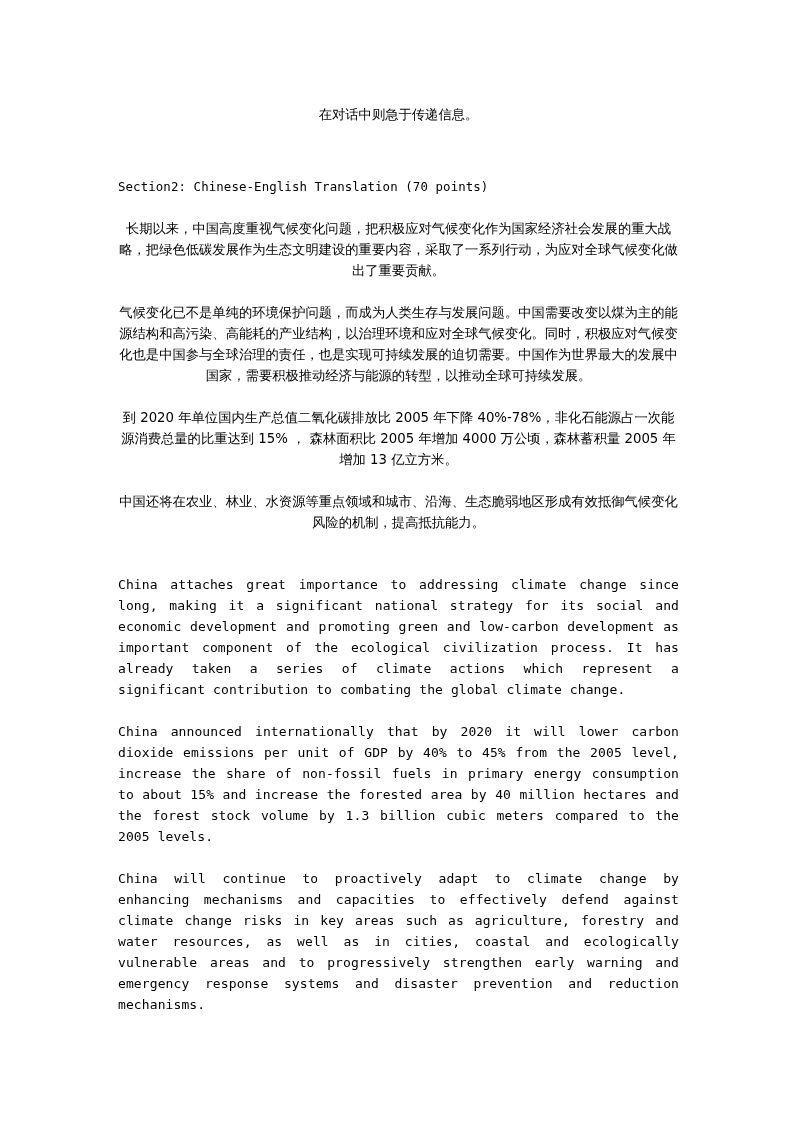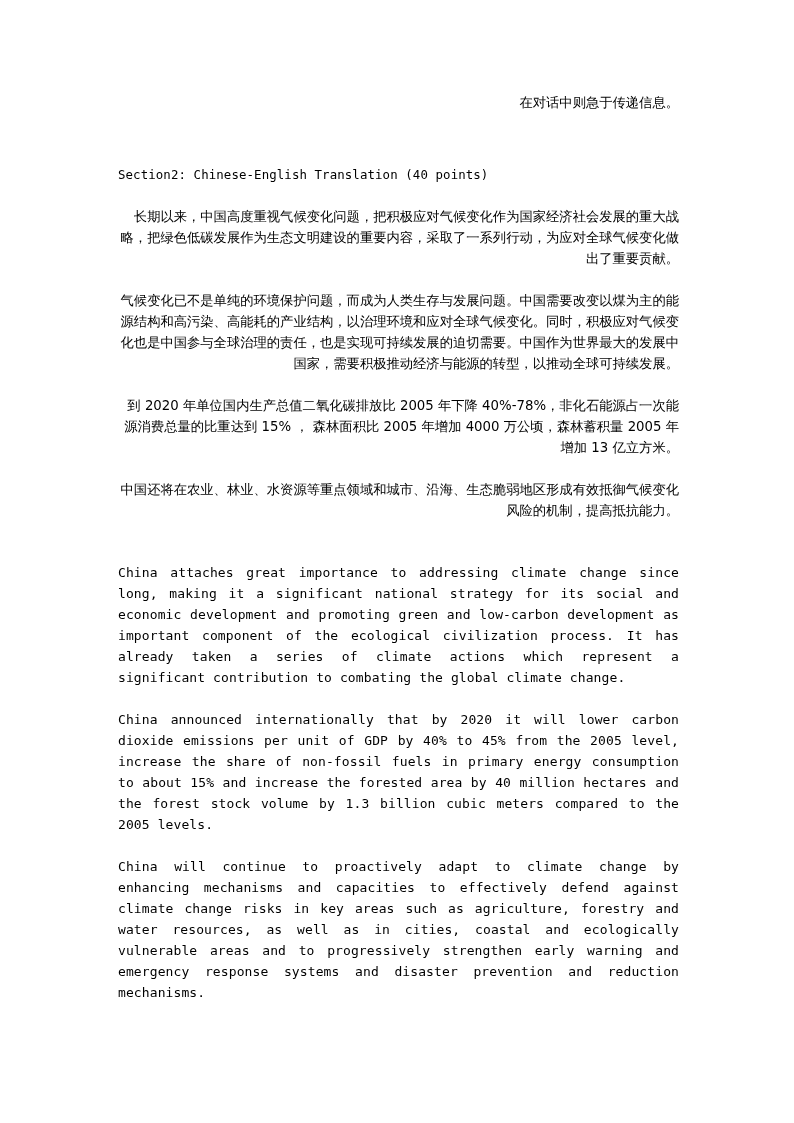--- a/index.html
+++ b/index.html
@@ -20,22 +20,22 @@
     left: 118px;
     top: 88px;
     width: 561px;
   }
   
   .zh {
     font-family: "DejaVu Sans", "Liberation Sans", sans-serif;
     font-size: 13.3px;
     line-height: 21px;
     color: #000000;
-    margin: 4px 0 21px 0;
-    text-align: right;
+    margin: 16px 0 21px 0;
+    text-align: center;
     word-break: break-all;
     letter-spacing: 0;
   }
   .section-head {
     font-family: "DejaVu Sans Mono", "Liberation Mono", monospace;
     font-size: 12.4px;
     line-height: 21px;
     color: #000000;
     margin: 0 0 21px 0;
     letter-spacing: 0.1px;
@@ -58,21 +58,21 @@
 <body>
 
 <div class="page">
   <div class="content">
 
     <p class="zh">在对话中则急于传递信息。</p>
 
 
     <div class="spacer-lg"></div>
 
-    <p class="section-head">Section2: Chinese-English Translation (40 points)</p>
+    <p class="section-head">Section2: Chinese-English Translation (70 points)</p>
 
     <p class="zh">长期以来，中国高度重视气候变化问题，把积极应对气候变化作为国家经济社会发展的重大战略，把绿色低碳发展作为生态文明建设的重要内容，采取了一系列行动，为应对全球气候变化做出了重要贡献。</p>
 
     <p class="zh">气候变化已不是单纯的环境保护问题，而成为人类生存与发展问题。中国需要改变以煤为主的能源结构和高污染、高能耗的产业结构，以治理环境和应对全球气候变化。同时，积极应对气候变化也是中国参与全球治理的责任，也是实现可持续发展的迫切需要。中国作为世界最大的发展中国家，需要积极推动经济与能源的转型，以推动全球可持续发展。</p>
 
     <p class="zh">到 2020 年单位国内生产总值二氧化碳排放比 2005 年下降 40%-78%，非化石能源占一次能源消费总量的比重达到 15%  ， 森林面积比 2005 年增加 4000 万公顷，森林蓄积量 2005 年增加 13 亿立方米。</p>
 
     <p class="zh">中国还将在农业、林业、水资源等重点领域和城市、沿海、生态脆弱地区形成有效抵御气候变化风险的机制，提高抵抗能力。</p>
 
 

